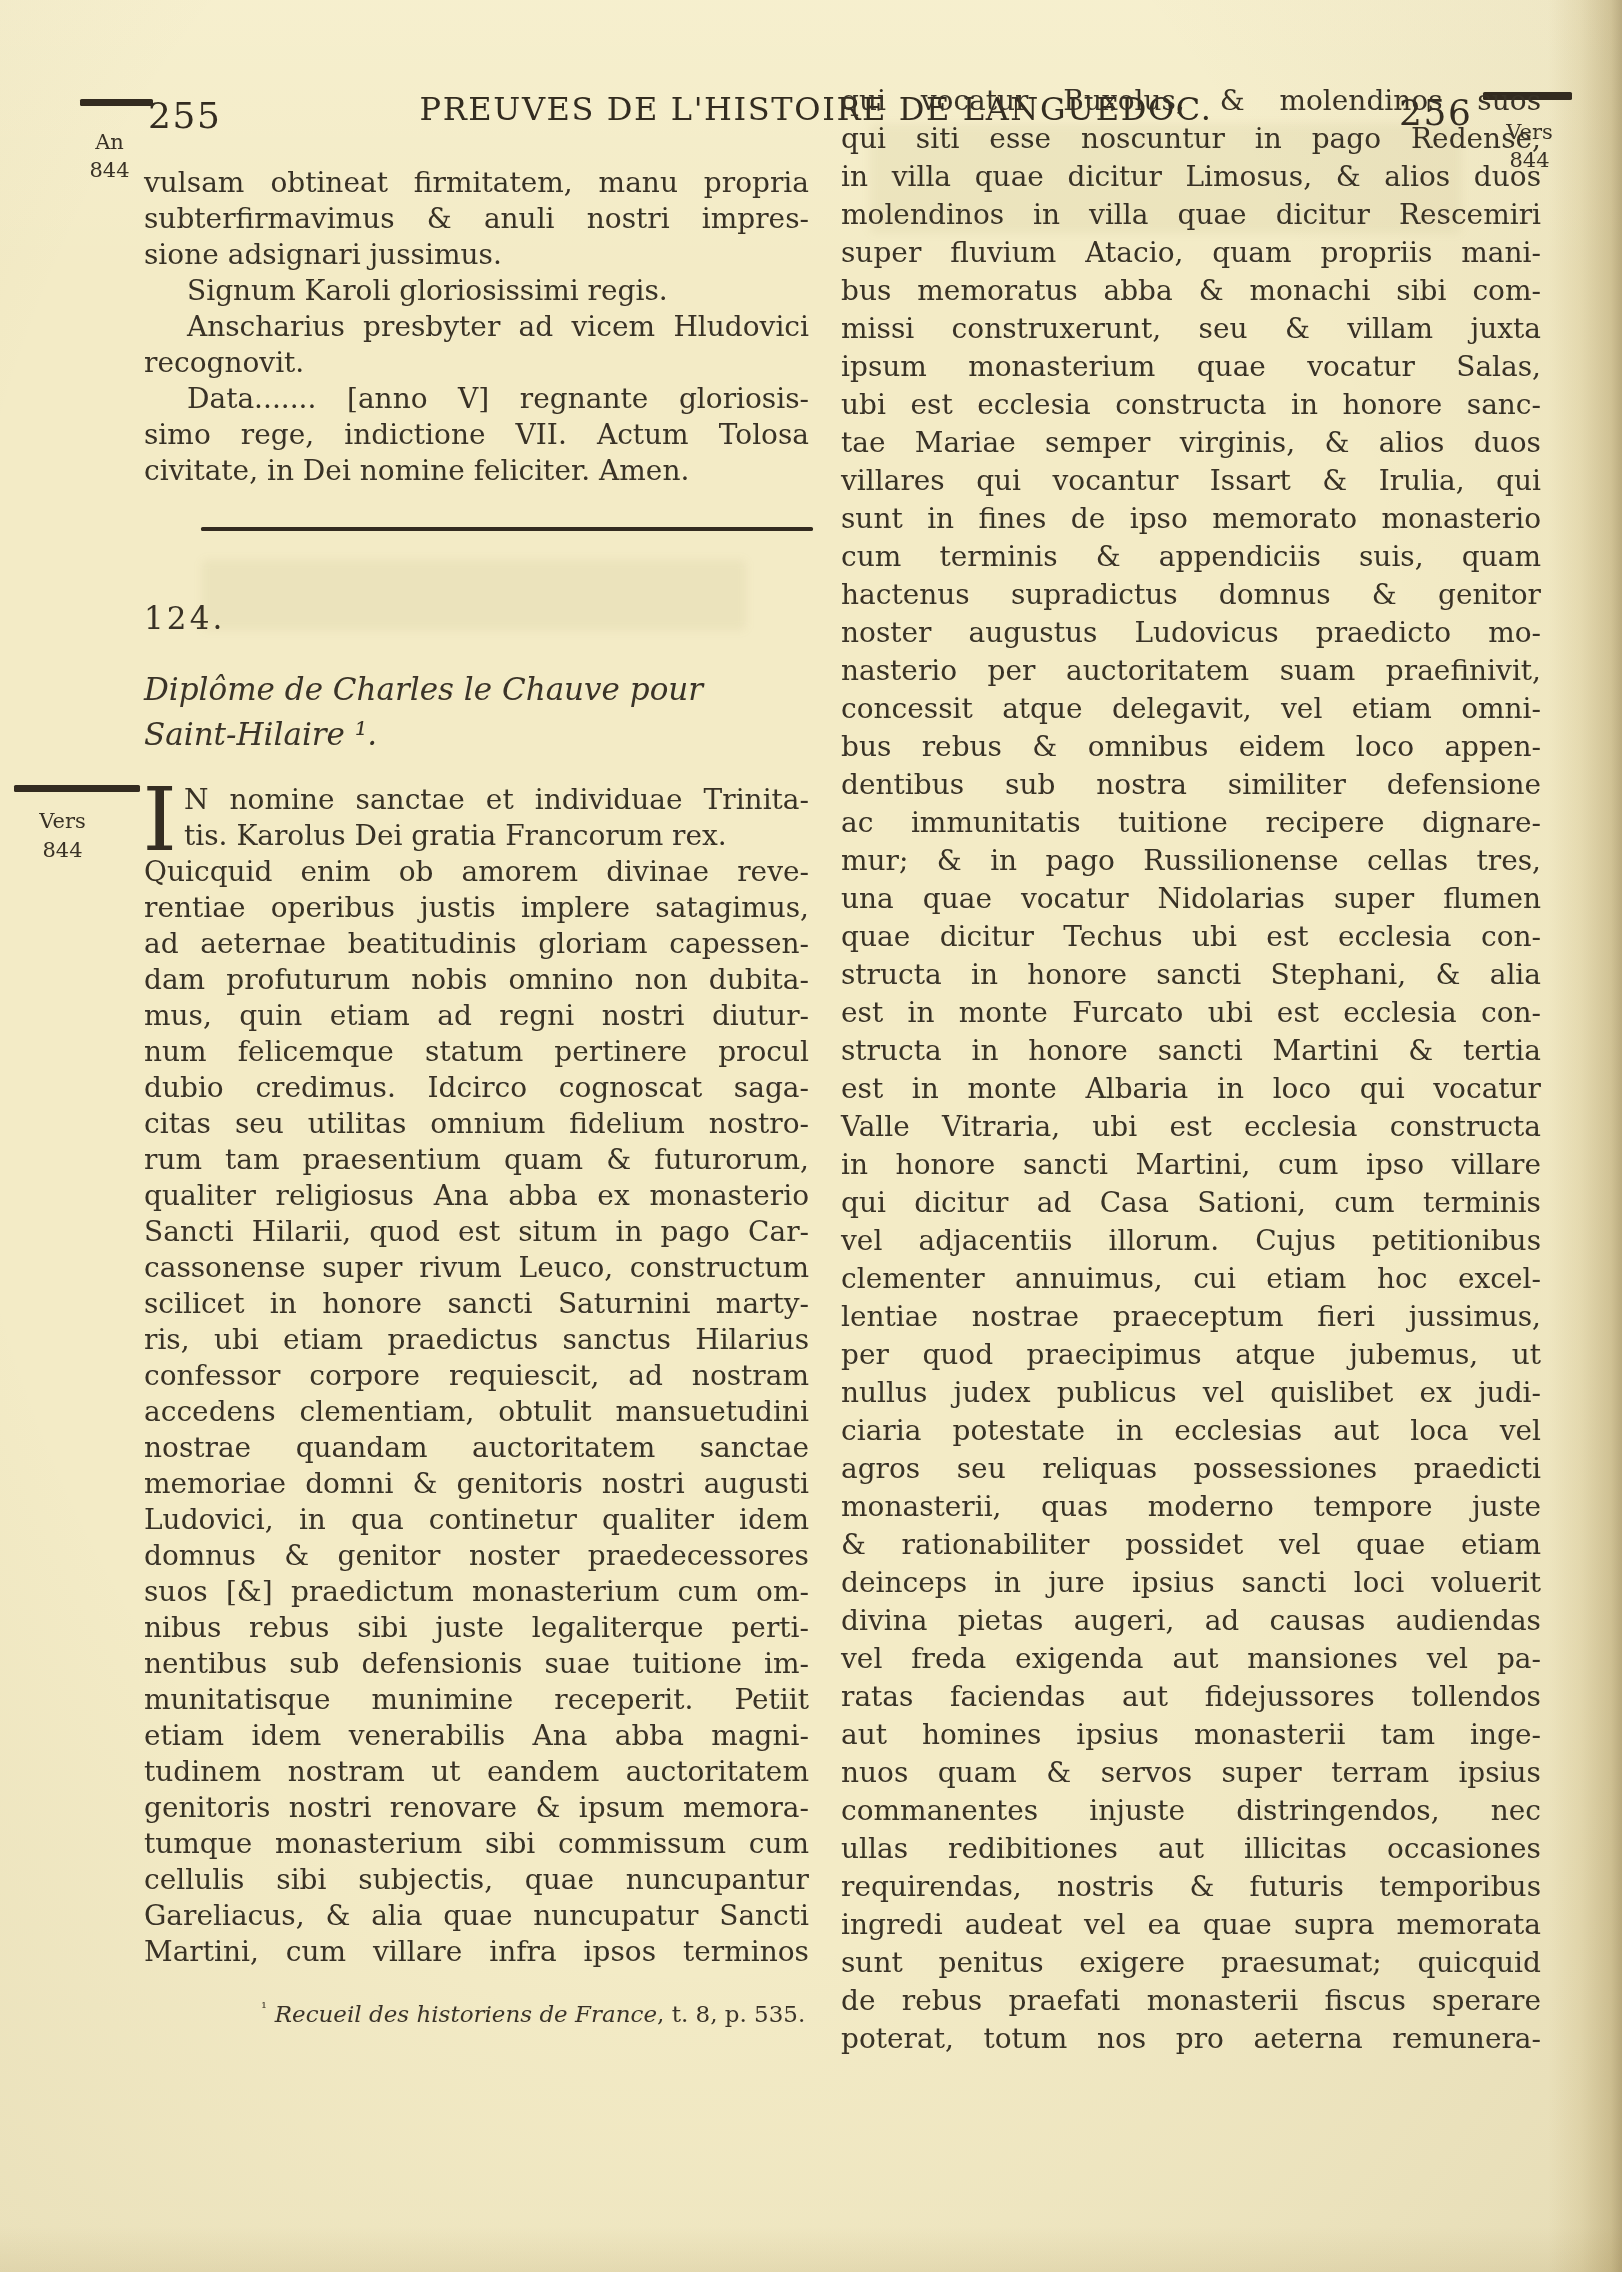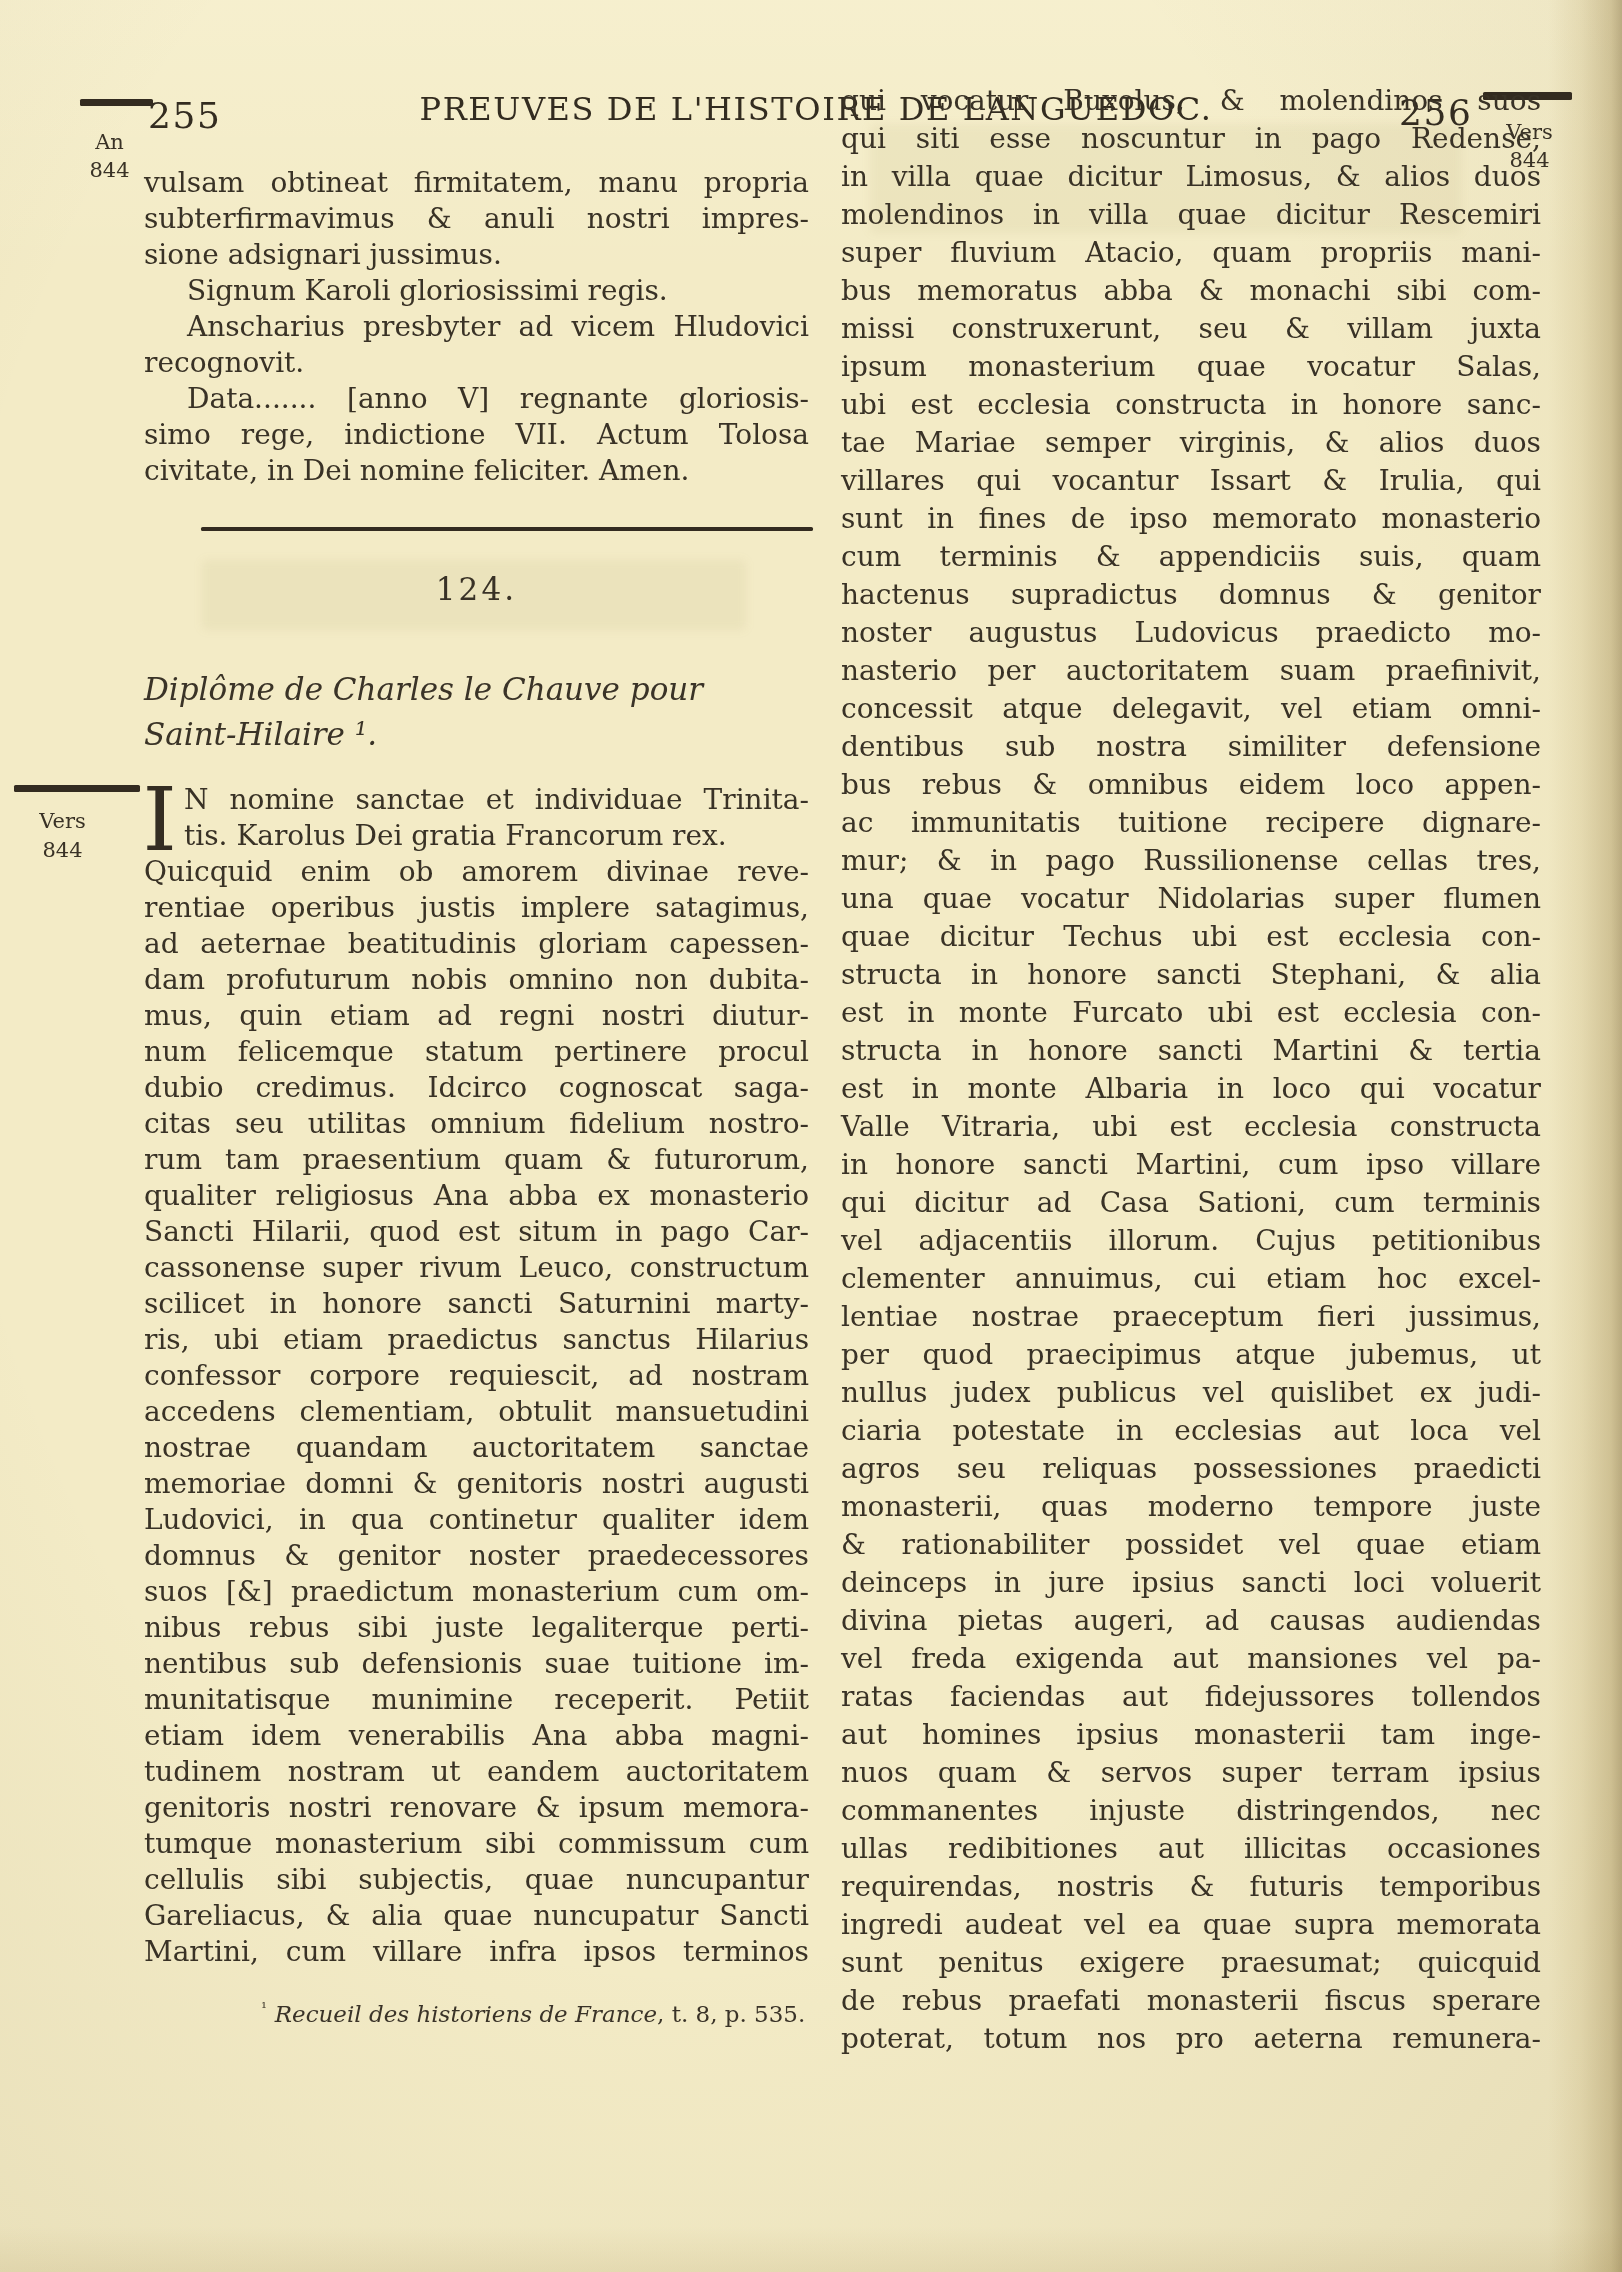--- a/index.html
+++ b/index.html
@@ -33,21 +33,21 @@
     font-size:32px;letter-spacing:1.6px;color:#332c20;white-space:nowrap;
   }
   .margin-note{text-align:center;font-size:21px;line-height:28px;color:#393226;}
   .col{font-size:28px;}
   .tl{text-align:justify;text-align-last:justify;}
   .tl.end{text-align-last:left;}
   .tl.ind{text-indent:43px;}
   .tl.dc{padding-left:40px;}
   #act-end{left:144px;top:165px;width:665px;line-height:36px;}
   #sep-rule{left:201px;top:527px;width:612px;height:3.9px;}
-  #sec-num{left:144px;top:571px;width:665px;text-align:center;font-size:31px;letter-spacing:3.1px;}
+  #sec-num{left:144px;top:600px;width:665px;font-size:31px;letter-spacing:3.1px;}
   #sec-title{left:144px;top:667px;width:665px;text-align:left;font-style:italic;
              font-size:31px;line-height:45px;color:#3a3327;}
   #body-left{left:144px;top:782px;width:665px;line-height:36px;}
   #drop-cap{position:absolute;left:-1.6px;top:6.2px;font-size:87px;line-height:65px;color:#342d22;}
   #body-right{left:841px;top:82px;width:700px;line-height:38px;}
   #footnote{left:233px;top:1999px;font-size:23px;color:#3a3328;white-space:nowrap;margin-left:28px;}
   #footnote .fn-marker{font-size:14.8px;vertical-align:super;margin-right:7.8px;}
   #footnote .fn-italic{font-style:italic;}
   .rule-tl{left:80px;top:99px;width:73px;height:7px;}
   .rule-tr{left:1483px;top:92px;width:89px;height:7.8px;}
@@ -160,22 +160,22 @@
     <div class="tl">ipsum monasterium quae vocatur Salas,</div>
     <div class="tl">ubi est ecclesia constructa in honore sanc-</div>
     <div class="tl">tae Mariae semper virginis, &amp; alios duos</div>
     <div class="tl">villares qui vocantur Issart &amp; Irulia, qui</div>
     <div class="tl">sunt in fines de ipso memorato monasterio</div>
     <div class="tl">cum terminis &amp; appendiciis suis, quam</div>
     <div class="tl">hactenus supradictus domnus &amp; genitor</div>
     <div class="tl">noster augustus Ludovicus praedicto mo-</div>
     <div class="tl">nasterio per auctoritatem suam praefinivit,</div>
     <div class="tl">concessit atque delegavit, vel etiam omni-</div>
+    <div class="tl">bus rebus &amp; omnibus eidem loco appen-</div>
     <div class="tl">dentibus sub nostra similiter defensione</div>
-    <div class="tl">bus rebus &amp; omnibus eidem loco appen-</div>
     <div class="tl">ac immunitatis tuitione recipere dignare-</div>
     <div class="tl">mur; &amp; in pago Russilionense cellas tres,</div>
     <div class="tl">una quae vocatur Nidolarias super flumen</div>
     <div class="tl">quae dicitur Techus ubi est ecclesia con-</div>
     <div class="tl">structa in honore sancti Stephani, &amp; alia</div>
     <div class="tl">est in monte Furcato ubi est ecclesia con-</div>
     <div class="tl">structa in honore sancti Martini &amp; tertia</div>
     <div class="tl">est in monte Albaria in loco qui vocatur</div>
     <div class="tl">Valle Vitraria, ubi est ecclesia constructa</div>
     <div class="tl">in honore sancti Martini, cum ipso villare</div>

